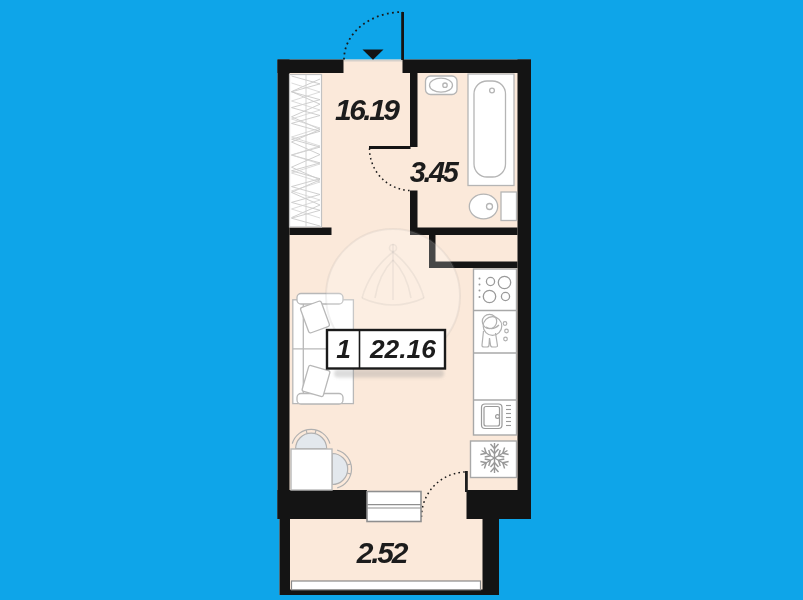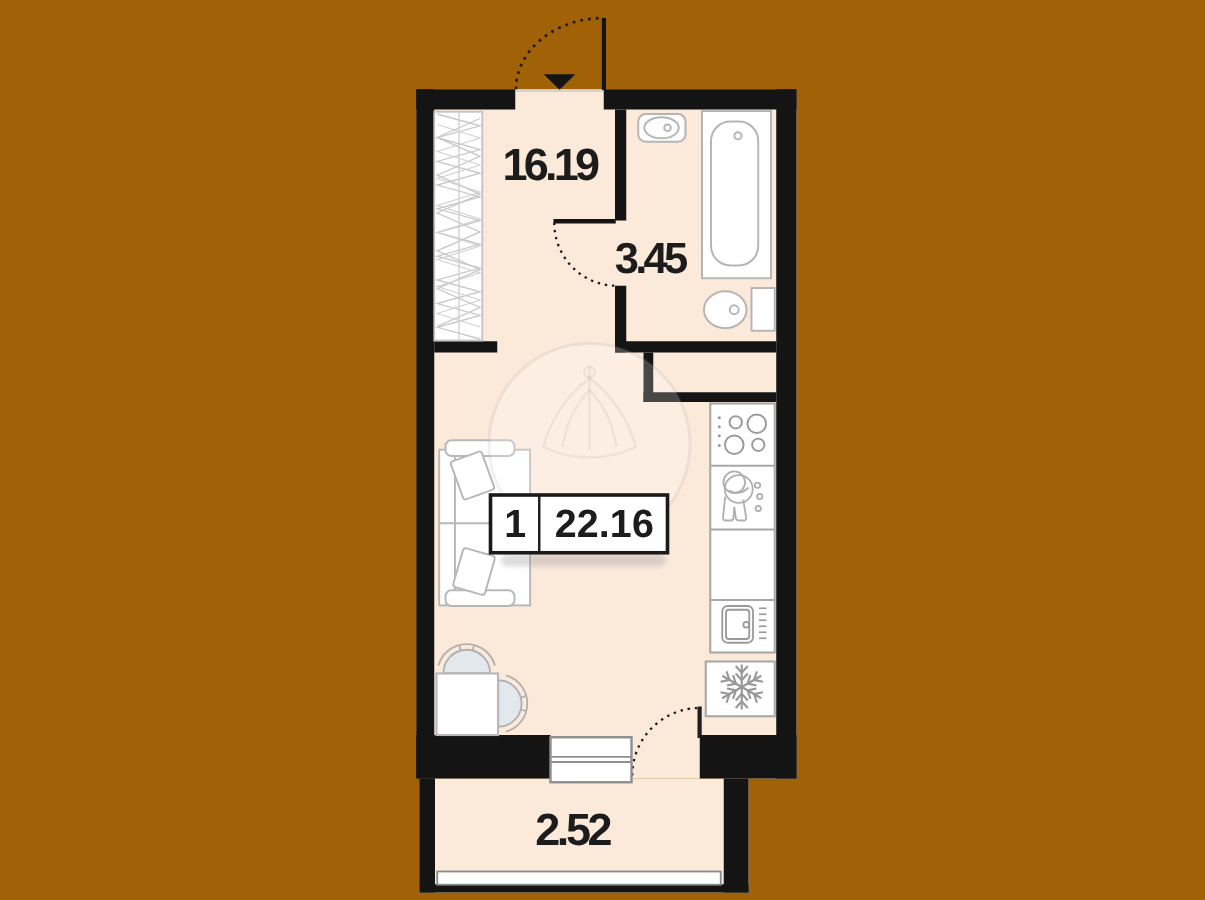--- a/index.html
+++ b/index.html
@@ -1,17 +1,17 @@
 <!DOCTYPE html>
 <html><head>
 <meta charset="utf-8">
 <style>
 html,body{margin:0;padding:0;background:#ffffff;}
-#wrap{position:relative;width:803px;height:600px;background:#a16207;overflow:hidden;
-font-family:"Liberation Sans", sans-serif;}
+#wrap{position:relative;width:803px;height:600px;background:#0ea5e9;overflow:hidden;
+font-family:"Liberation Sans", sans-serif;font-style:italic;}
 </style>
 </head>
 <body>
 <div id="wrap">
 <svg width="803" height="600" viewBox="0 0 803 600" xmlns="http://www.w3.org/2000/svg">
 <defs>
 <filter id="blr" x="-50%" y="-50%" width="200%" height="200%">
           <feGaussianBlur stdDeviation="1.7"></feGaussianBlur>
         </filter>
 </defs>

